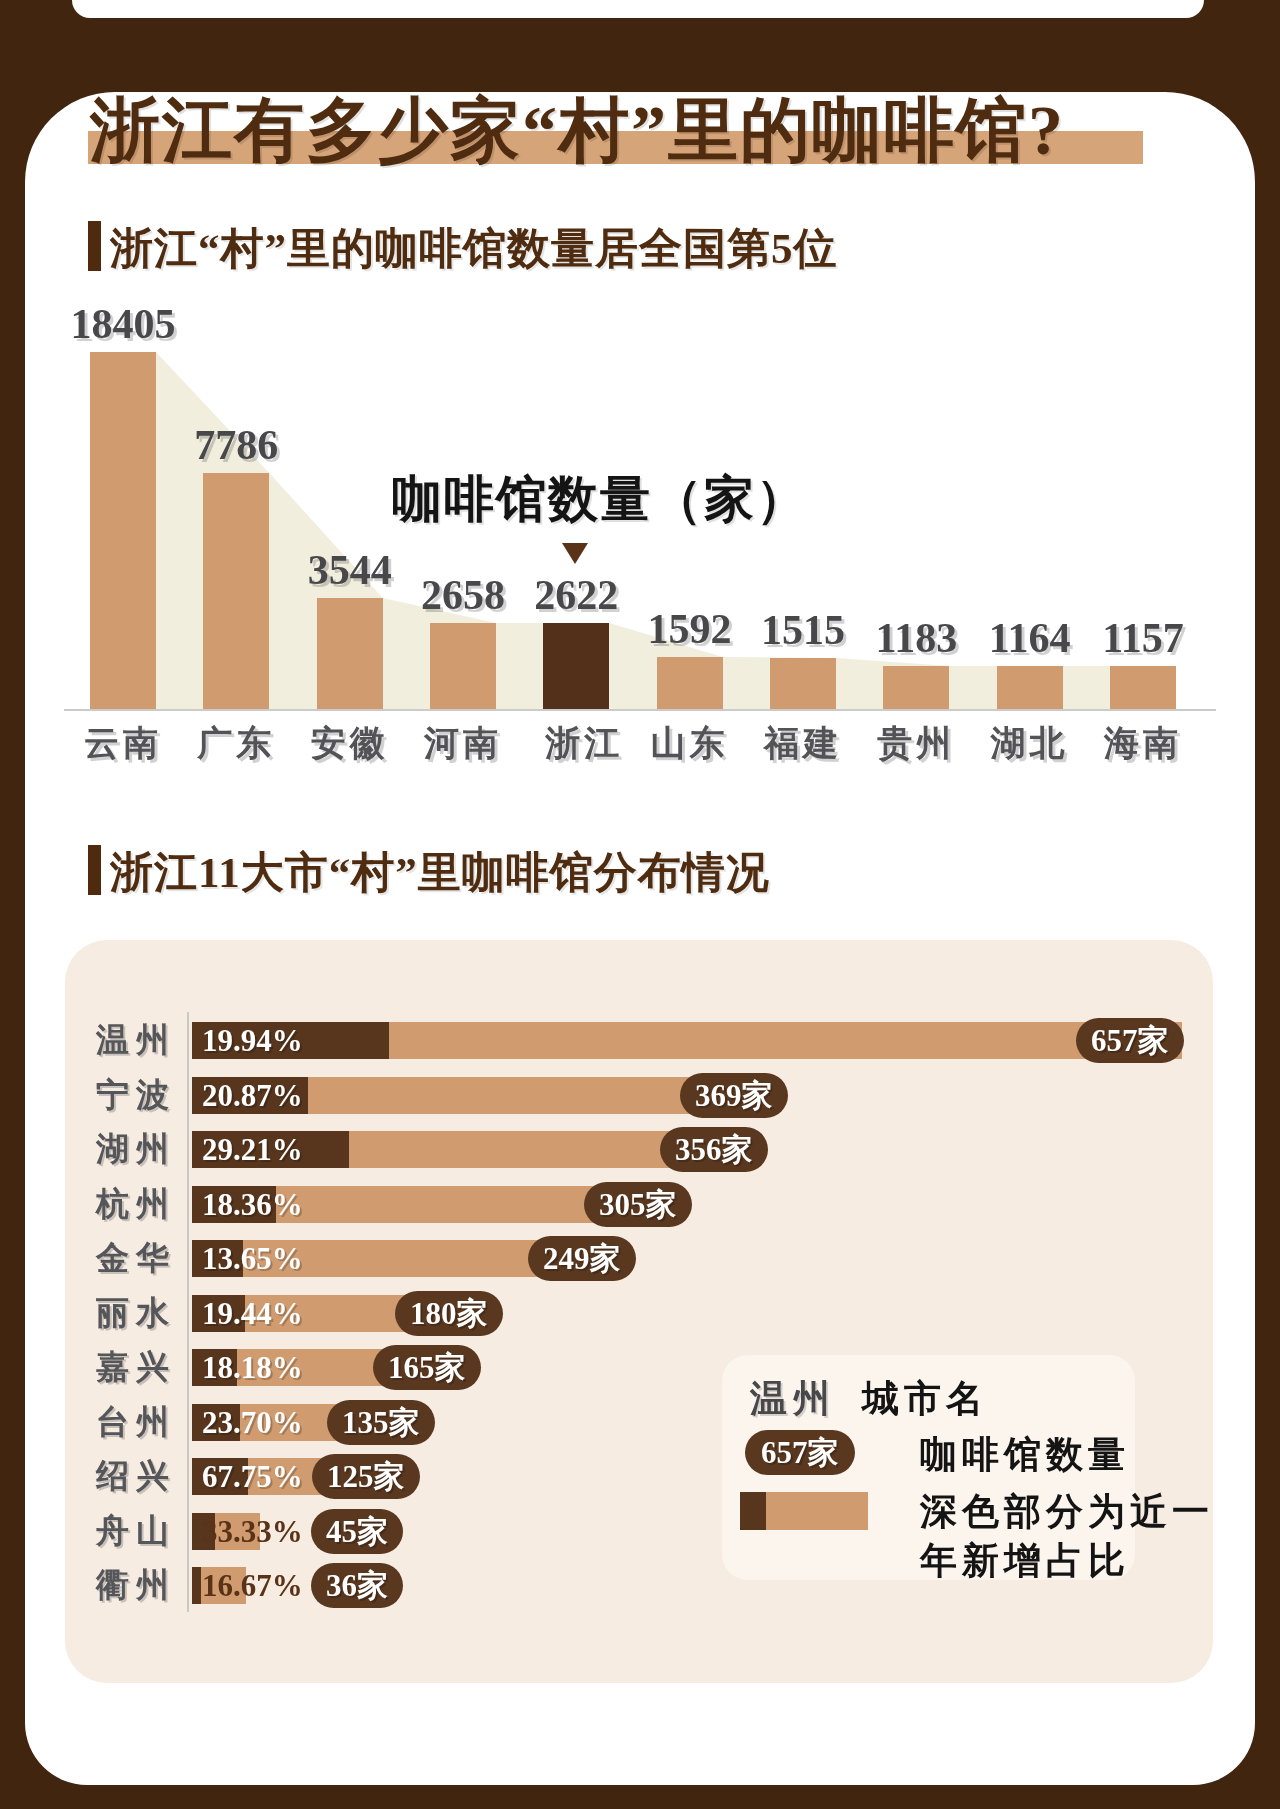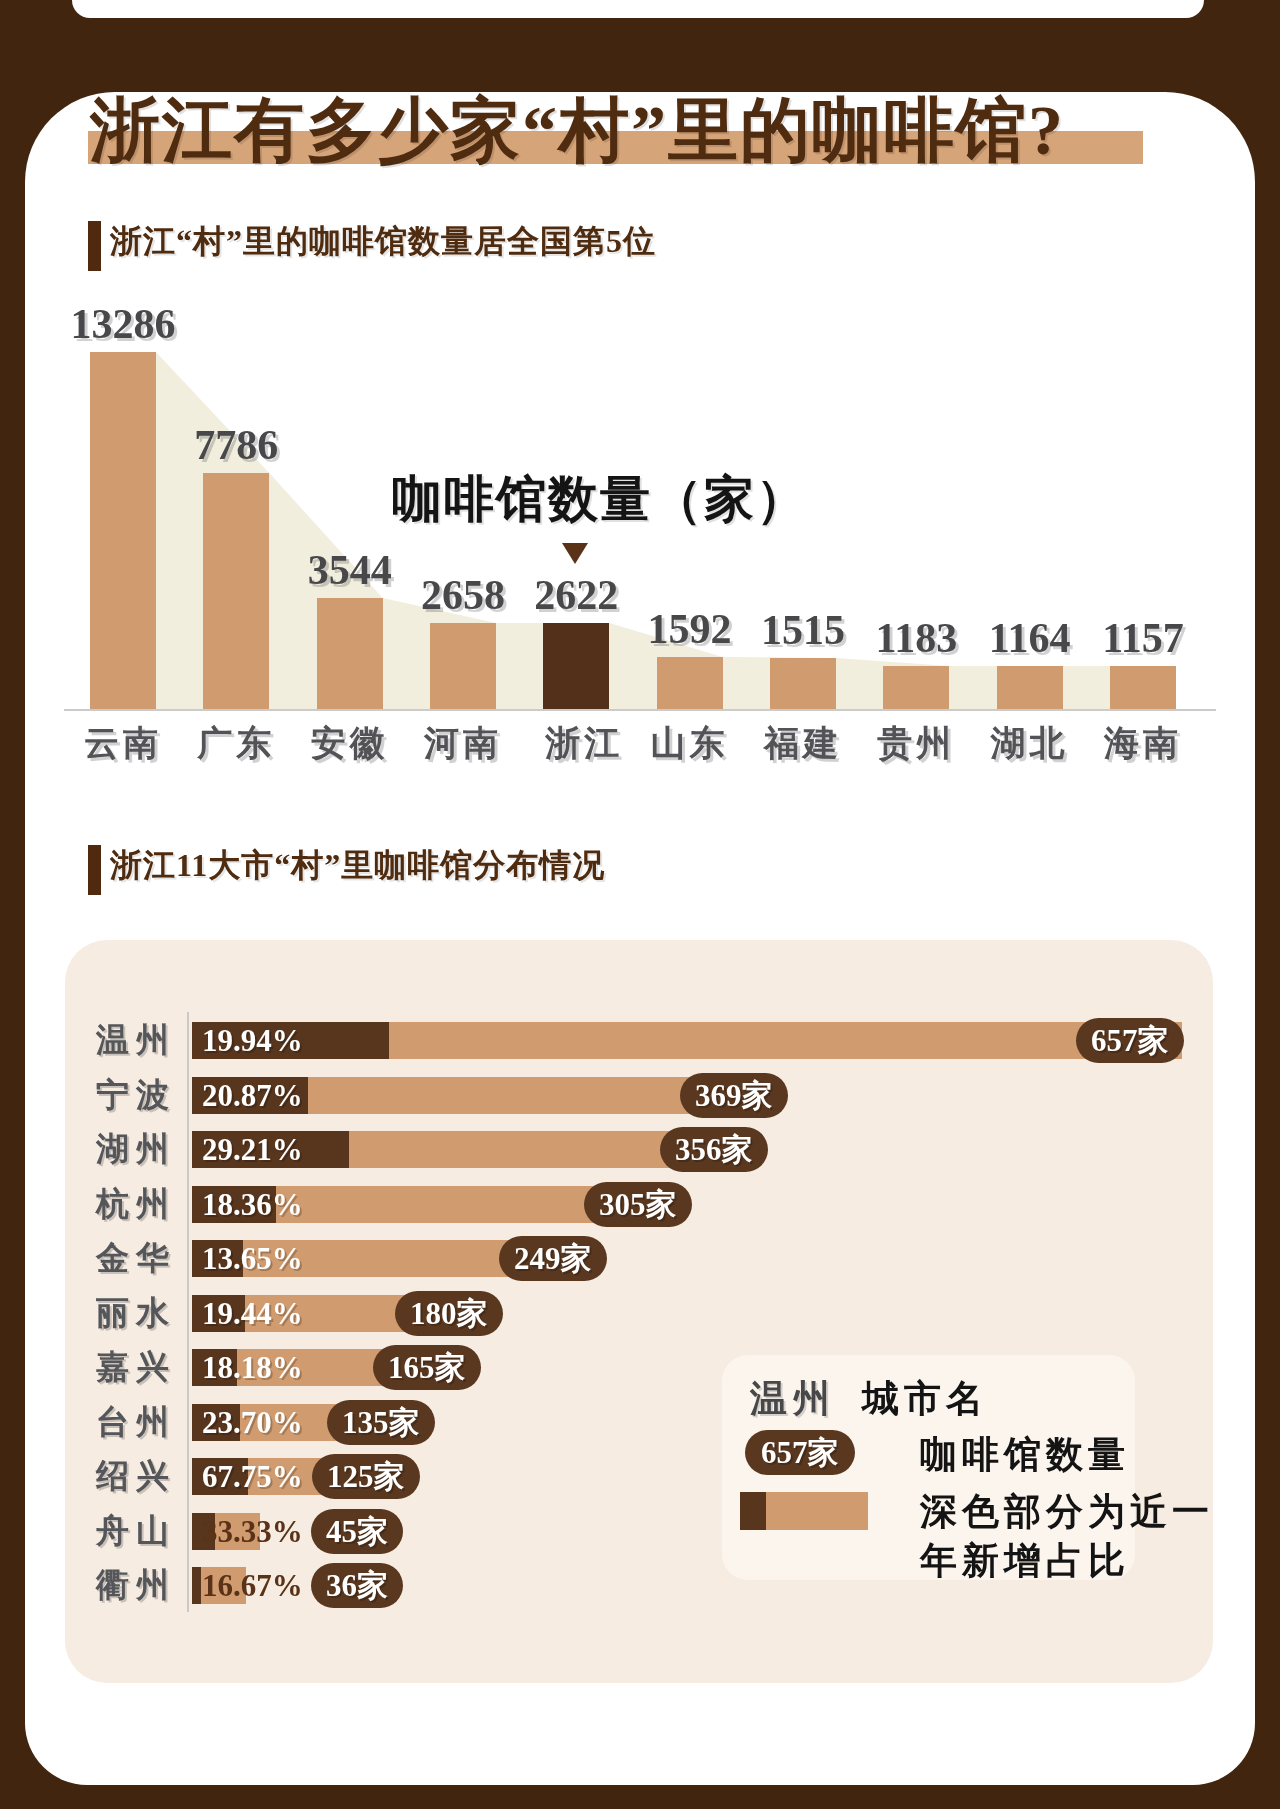--- a/index.html
+++ b/index.html
@@ -4,21 +4,21 @@
 <style>
   html,body{margin:0;padding:0;}
   body{background:#42250f;font-family:"Liberation Serif","DejaVu Serif",serif;}
   .page{position:relative;width:1280px;height:1809px;background:#42250f;overflow:hidden;margin:0 auto;}
   .top-strip{position:absolute;left:72px;top:0;width:1132px;height:18px;background:#ffffff;border-radius:0 0 26px 26px;z-index:1;}
   .card{position:absolute;left:25px;top:92px;width:1230px;height:1693px;background:#ffffff;border-radius:90px 90px 62px 62px;z-index:0;}
   .abs{position:absolute;}
   .main-title{z-index:4;left:90px;top:84px;font-size:70px;font-weight:bold;color:#4f2c10;letter-spacing:2px;white-space:nowrap;text-shadow:2px 2px 0 rgba(0,0,0,0.12);}
   .title-highlight{z-index:3;left:88px;top:131px;width:1055px;height:33px;background:#d6a479;}
   .sec-bar{z-index:3;width:13px;height:50px;background:#4f2a0e;}
-  .sec-title{z-index:3;font-size:32px;font-weight:bold;color:#4f2c10;letter-spacing:1px;white-space:nowrap;text-shadow:2px 2px 0 rgba(0,0,0,0.10);}
+  .sec-title{z-index:3;font-size:43px;font-weight:bold;color:#4f2c10;letter-spacing:1px;white-space:nowrap;text-shadow:2px 2px 0 rgba(0,0,0,0.10);}
   .chart1-layer{z-index:2;left:0;top:0;width:1280px;height:1809px;pointer-events:none;}
   .c1-bar{z-index:3;width:66px;background:#cf9b6f;}
   .c1-bar.hl{background:#52301a;}
   .c1-val{z-index:4;width:160px;text-align:center;font-size:42px;font-weight:bold;color:#48484b;text-shadow:3px 3px 0 rgba(0,0,0,0.18);}
   .c1-cat{z-index:4;width:160px;text-align:center;font-size:35px;font-weight:bold;color:#525257;letter-spacing:4px;text-shadow:3px 3px 0 rgba(0,0,0,0.18);}
   .c1-baseline{z-index:3;left:64px;top:709px;width:1152px;height:2px;background:#cbcbcb;}
   .c1-annot{z-index:4;left:380px;top:466px;width:440px;text-align:center;font-size:50px;font-weight:bold;color:#141414;letter-spacing:2px;text-shadow:2px 2px 0 rgba(0,0,0,0.12);}
   .tri-down{z-index:4;left:562px;top:543px;width:0;height:0;border-left:13px solid transparent;border-right:13px solid transparent;border-top:21px solid #5a3217;}
   .panel{z-index:2;left:65px;top:940px;width:1148px;height:743px;background:#f6ece2;border-radius:42px;}
   .c2-vline{z-index:3;left:187px;top:1012px;width:2px;height:600px;background:#c9c9c9;}
@@ -51,21 +51,21 @@
 
   <div class="sec-bar abs" style="left:88px;top:221px;"></div>
   <div class="sec-title abs" style="left:110px;top:220px;">浙江“村”里的咖啡馆数量居全国第5位</div>
 
   <svg class="chart1-layer abs" viewBox="0 0 1280 1809" width="1280" height="1809">
     <polygon id="c1-area" fill="#f1eede" points="98,352 156.0,352 269.3,473 382.7,598 496.0,623 609.3,623 722.6,657 836.0,658 949.3,666 1062.6,666 1176.0,666 1176.0,710 98,710"></polygon>
   </svg>
 
   <div id="chart1">
       <div class="c1-bar abs" style="left: 90px; top: 352px; height: 358px;"></div>
-      <div class="c1-val abs" style="left: 43px; top: 300px;">13286</div>
+      <div class="c1-val abs" style="left: 43px; top: 300px;">18405</div>
       <div class="c1-cat abs" style="left: 43px; top: 720px;">云南</div>
       <div class="c1-bar abs" style="left: 203.3px; top: 473px; height: 237px;"></div>
       <div class="c1-val abs" style="left: 156.3px; top: 421px;">7786</div>
       <div class="c1-cat abs" style="left: 156.3px; top: 720px;">广东</div>
       <div class="c1-bar abs" style="left: 316.7px; top: 598px; height: 112px;"></div>
       <div class="c1-val abs" style="left: 269.7px; top: 546px;">3544</div>
       <div class="c1-cat abs" style="left: 269.7px; top: 720px;">安徽</div>
       <div class="c1-bar abs" style="left: 430px; top: 623px; height: 87px;"></div>
       <div class="c1-val abs" style="left: 383px; top: 571px;">2658</div>
       <div class="c1-cat abs" style="left: 383px; top: 720px;">河南</div>
@@ -122,21 +122,21 @@
       <div class="c2-bar abs" style="top: 1186px; width: 460px;">
         <div class="c2-dark" style="width: 84px;"></div>
       </div>
       <div class="c2-pct abs inside" style="top: 1186px;">18.36%</div>
       <div class="c2-pill abs" style="top: 1182px; left: 584px;">305家</div>
       <div class="c2-city abs" style="top: 1240px;">金华</div>
       <div class="c2-bar abs" style="top: 1240px; width: 375px;">
         <div class="c2-dark" style="width: 51px;"></div>
       </div>
       <div class="c2-pct abs inside" style="top: 1240px;">13.65%</div>
-      <div class="c2-pill abs" style="top: 1236px; left: 499px; font-family: Liberation Serif, serif;">249家</div>
+      <div class="c2-pill abs" style="top: 1236px; left: 528px; font-family: Liberation Serif, serif;">249家</div>
       <div class="c2-city abs" style="top: 1295px;">丽水</div>
       <div class="c2-bar abs" style="top: 1295px; width: 271px;">
         <div class="c2-dark" style="width: 53px;"></div>
       </div>
       <div class="c2-pct abs inside" style="top: 1295px;">19.44%</div>
       <div class="c2-pill abs" style="top: 1291px; left: 395px;">180家</div>
       <div class="c2-city abs" style="top: 1349px;">嘉兴</div>
       <div class="c2-bar abs" style="top: 1349px; width: 249px;">
         <div class="c2-dark" style="width: 45px;"></div>
       </div>

